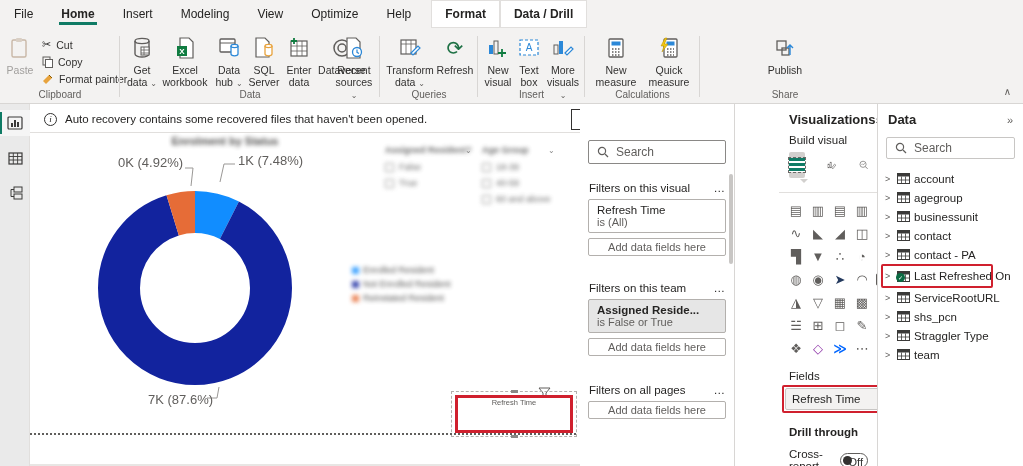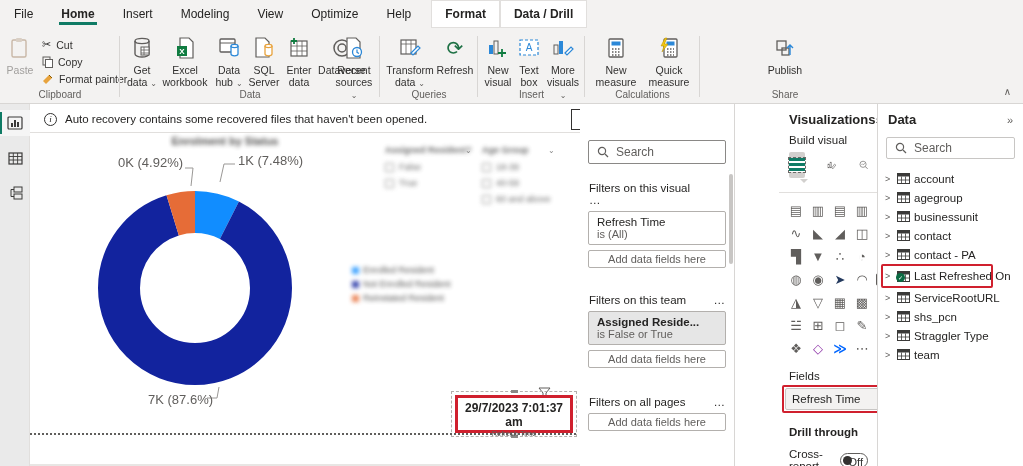--- a/index.html
+++ b/index.html
@@ -439,38 +439,37 @@
         <path d="M1 1 h11 L8 6 v5 l-3-1.5 V6 Z" fill="none" stroke="#605e5c" stroke-width="1"></path>
       </svg>
     <span style="letter-spacing:1px;">…</span>
   </div>
 
   <div class="card-sel">
     <div class="handle" style="top:-2px;"></div>
     <div class="handle" style="bottom:-2px;"></div>
   </div>
   <div class="card-visual">
-    <div class="card-value">29/7/2023 7:01:37 am</div>
     <div class="card-caption">Refresh Time</div>
   </div>
 
   <div class="dotline"></div>
 </div>
 <div class="page-edge"></div>
 
 <div class="pane fpane">
   <div class="searchbox" style="margin:36px 8px 0 8px;">
     <svg width="12" height="12" viewBox="0 0 12 12">
         <circle cx="5" cy="5" r="3.6" fill="none" stroke="#605e5c" stroke-width="1.2"></circle>
         <path d="M8 8 L11 11" stroke="#605e5c" stroke-width="1.2"></path>
       </svg>
     <span>Search</span>
   </div>
 
-  <div class="fsec-title" style="margin-top:18px;flex-direction:column;">
+  <div class="fsec-title" style="margin-top:18px;">
     <span>Filters on this visual</span>
     <span>…</span>
   </div>
   <div class="fcard">
     <div class="fname">Refresh Time</div>
     <div class="fcond">is (All)</div>
   </div>
   <div class="fcard addfield">Add data fields here</div>
 
   <div class="fsec-title" style="margin-top:26px;">

